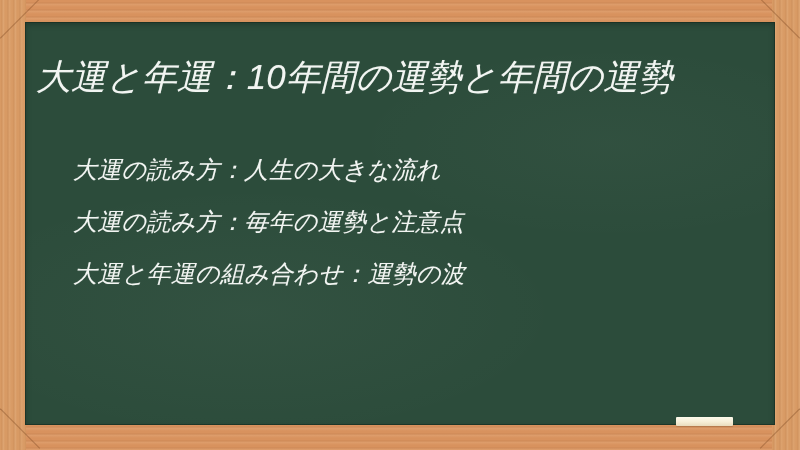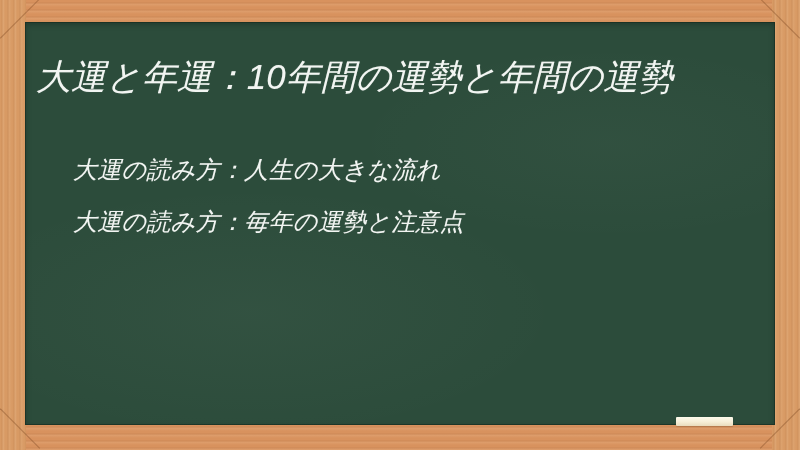--- a/index.html
+++ b/index.html
@@ -190,20 +190,21 @@
   </div>
 
   <div id="board">
     <div class="board-content">
 
       <h1 id="title">大運と年運：10年間の運勢と年間の運勢</h1>
 
       <div id="bullets">
         <div class="bullet-line">大運の読み方：人生の大きな流れ</div>
         <div class="bullet-line">大運の読み方：毎年の運勢と注意点</div>
+        <div class="bullet-line">大運と年運の組み合わせ：運勢の波</div>
       </div>
 
     </div>
   </div>
 
   <div id="chalk"></div>
 
 </div>
 
 </body></html>

